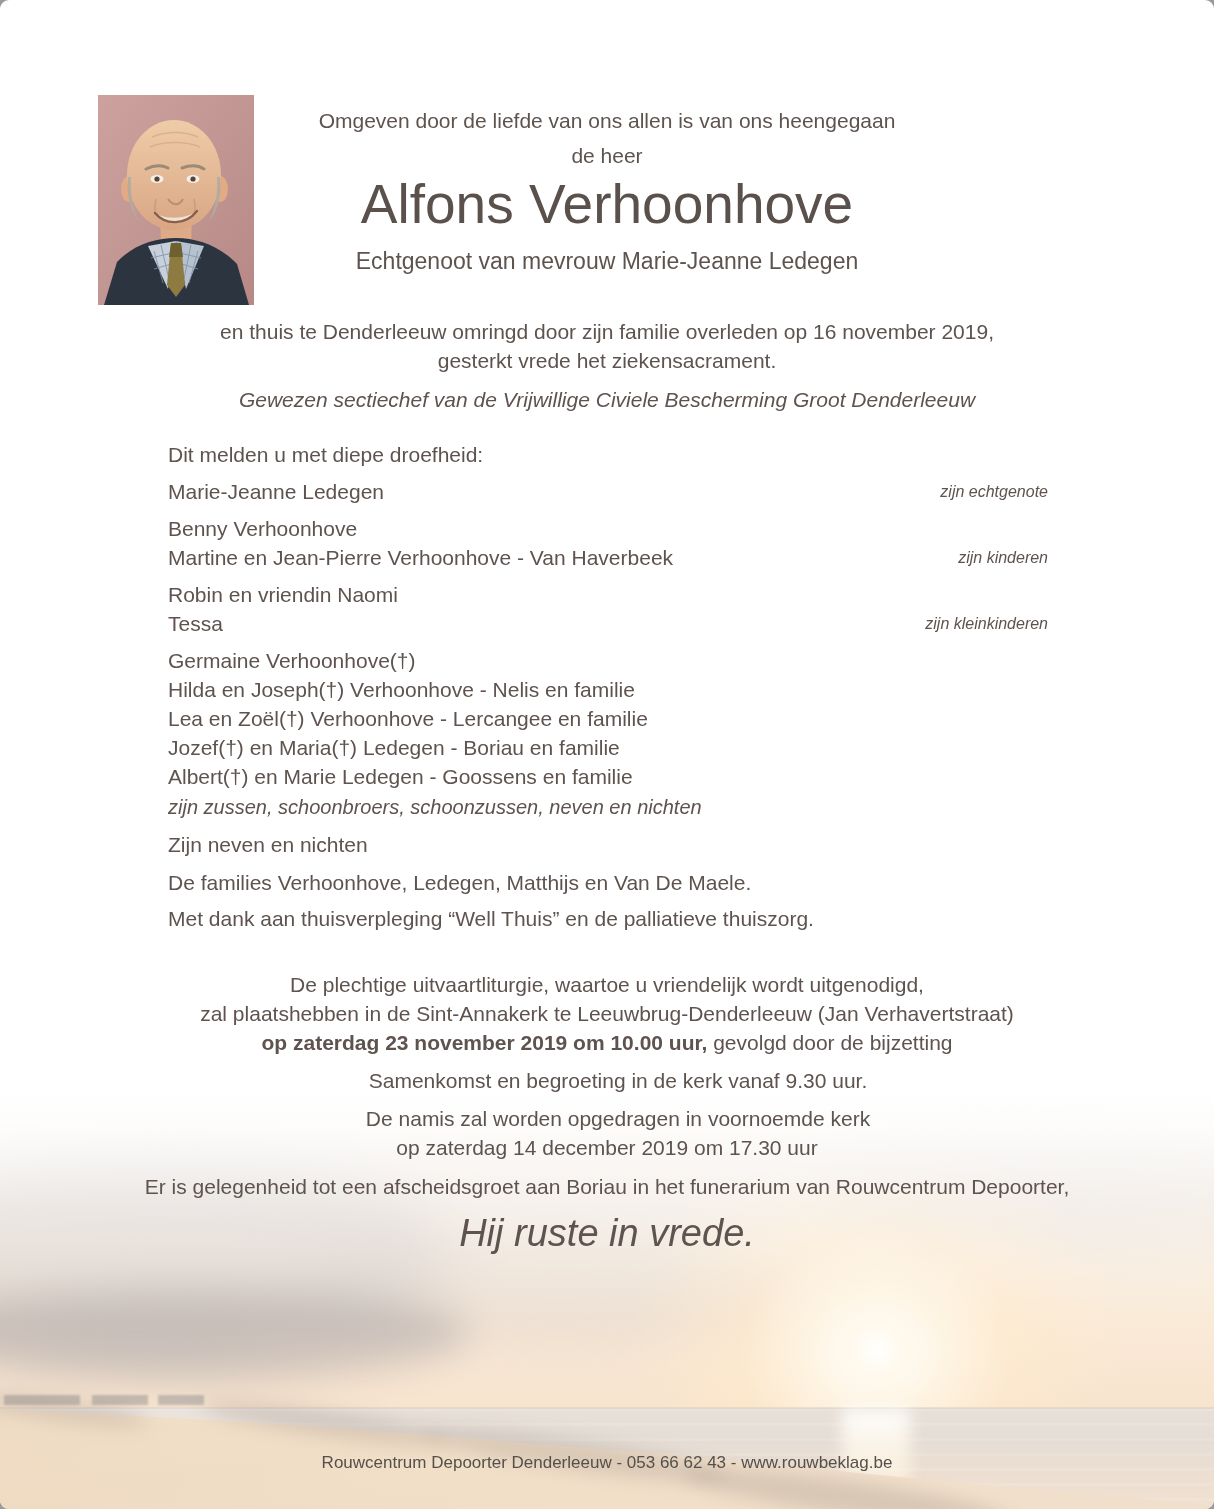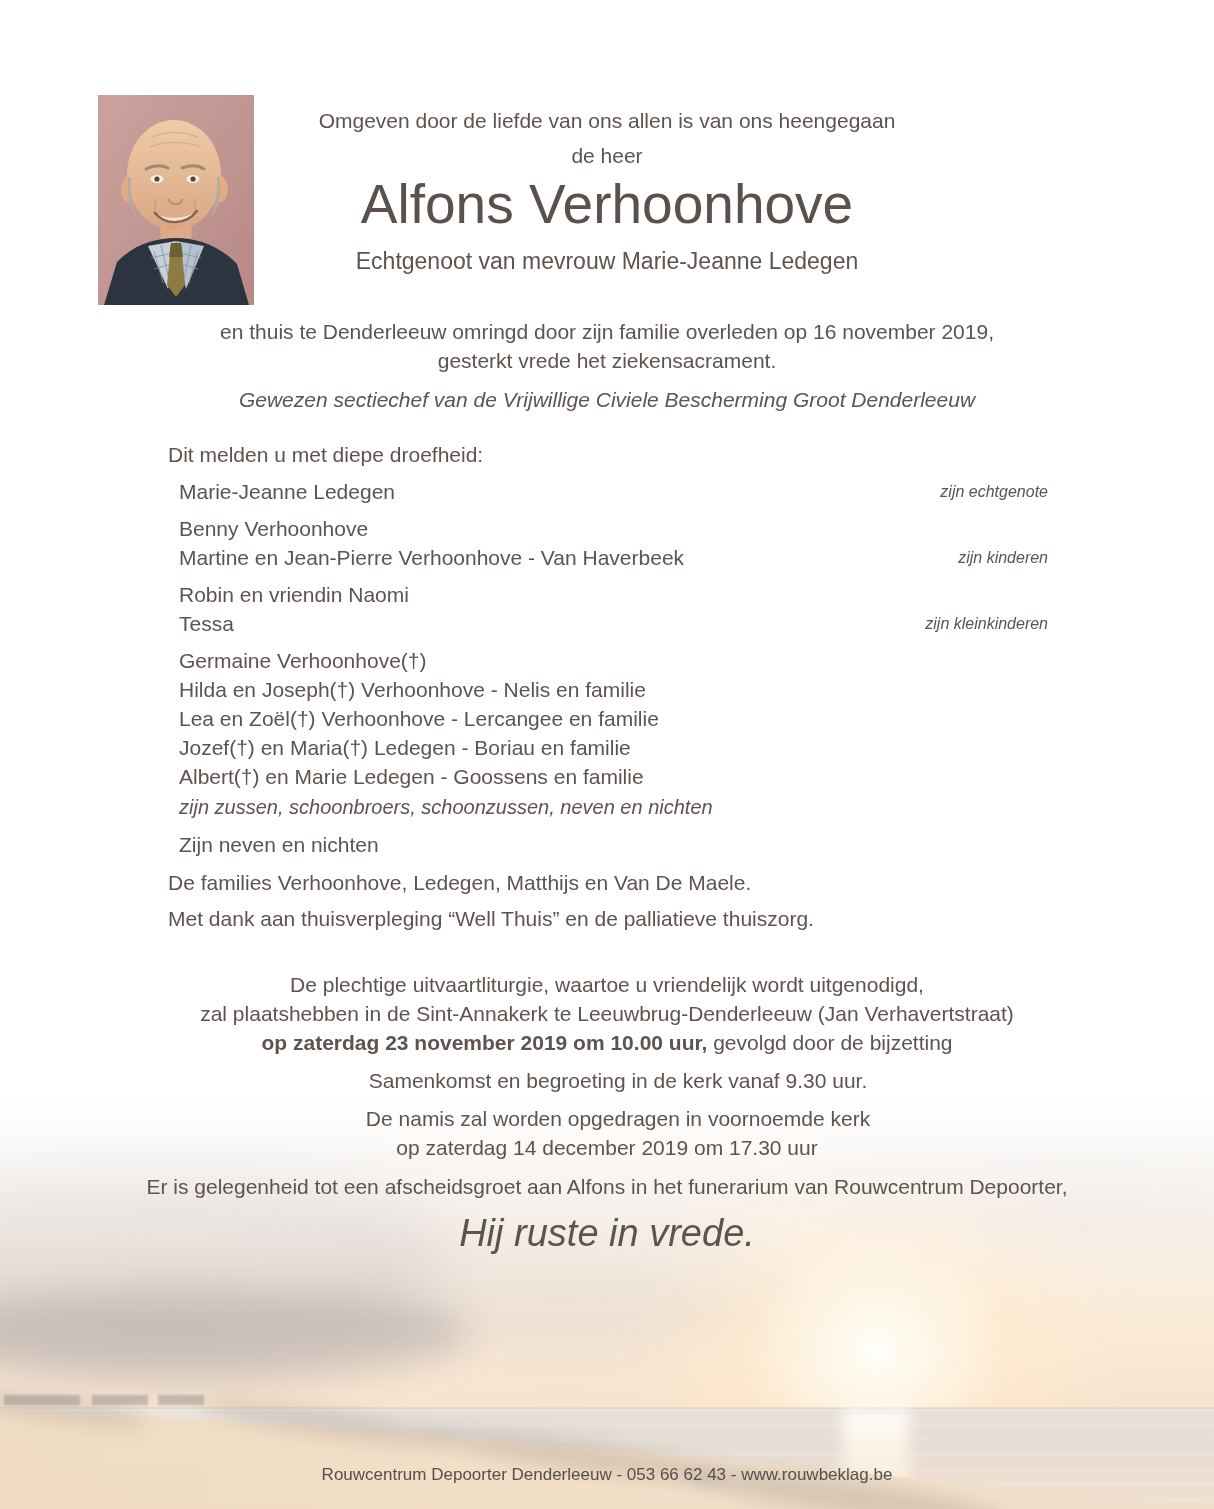--- a/index.html
+++ b/index.html
@@ -4,20 +4,21 @@
 <style>
   html,body{margin:0;padding:0;background:#9a9a9a;}
   .sheet{
     position:relative;
     width:1214px;height:1509px;
     margin:0 auto;
     background:#ffffff;
     overflow:hidden;
     font-family:"Liberation Sans","DejaVu Sans",sans-serif;
     color:#5e534e;
+    border-radius:9px;
   }
   
   .scene{position:absolute;left:0;right:0;bottom:0;height:419px;overflow:hidden;}
   .scene *{position:absolute;}
   .sky{left:0;right:0;top:0;height:318px;
        background:linear-gradient(180deg,#f0eae3 0%,#f6e6d2 40%,#f8e2c8 70%,#f5dabd 100%);}
   .cloud{border-radius:50%;}
   .cloud-band{left:-60px;right:-60px;top:30px;height:110px;background:#c8c0c1;opacity:.28;filter:blur(26px);}
   .cloud-left-big{left:-150px;top:55px;width:600px;height:210px;background:#a49c9f;opacity:.42;filter:blur(30px);}
   .cloud-left-dark{left:-90px;top:195px;width:560px;height:95px;background:#80777a;opacity:.45;filter:blur(18px);}
@@ -56,33 +57,33 @@
   .h-intro{top:106px;}
   .h-salutation{top:141px;}
   .h-name{top:168px;font-size:55px;line-height:72px;color:#5a504c;font-weight:400;}
   .h-spouse{top:247px;font-size:23px;}
   .h-birth{top:288px;}
   .h-death{top:317px;}
   .h-sacrament{top:346px;}
   .h-honor{top:385px;font-style:italic;}
   .announce{position:absolute;left:168px;width:880px;top:440px;font-size:21px;line-height:29px;z-index:2;}
   .announce p{margin:0;}
-  .fam-group{position:relative;margin-top:8px;margin-left:11px;}
+  .fam-group{position:relative;margin-top:8px;}
   .fam-role{position:absolute;right:0;bottom:0;font-size:16px;line-height:29px;font-style:italic;}
   .fam-role-line{font-size:20px;font-style:italic;margin-top:2px !important;}
   .families-line{margin-top:9px !important;}
   .thanks-line{margin-top:7px !important;}
   .ceremony{position:absolute;left:0;right:0;top:970px;text-align:center;font-size:21px;line-height:29px;z-index:2;}
   .ceremony p{margin:0;}
   .gap9{margin-top:9px !important;padding-left:22px;}
   .gap10{margin-top:10px !important;}
   .rip{margin-top:12px !important;font-size:38px;line-height:40px;font-style:italic;}
   b,.bold{font-weight:700;}
   .footer{position:absolute;left:0;right:0;top:1452px;text-align:center;
-          font-size:17px;line-height:22px;color:#55504b;z-index:2;margin:12px;}
+          font-size:17px;line-height:22px;color:#55504b;z-index:2;margin:0;}
 </style>
 </head>
 <body>
 
 <div class="sheet">
 
   <div class="scene">
     <div class="sky"></div>
     <div class="cloud cloud-band"></div>
     <div class="cloud cloud-left-big"></div>
@@ -204,19 +205,19 @@
     <p class="thanks-line">Met dank aan thuisverpleging “Well Thuis” en de palliatieve thuiszorg.</p>
   </div>
 
   <div class="ceremony">
     <p>De plechtige uitvaartliturgie, waartoe u vriendelijk wordt uitgenodigd,</p>
     <p>zal plaatshebben in de Sint-Annakerk te Leeuwbrug-Denderleeuw (Jan Verhavertstraat)</p>
     <p><b>op zaterdag 23 november 2019 om 10.00 uur,</b><span> gevolgd door de bijzetting</span></p>
     <p class="gap9">Samenkomst en begroeting in de kerk vanaf 9.30 uur.</p>
     <p class="gap9">De namis zal worden opgedragen in voornoemde kerk</p>
     <p>op zaterdag 14 december 2019 om 17.30 uur</p>
-    <p class="gap10">Er is gelegenheid tot een afscheidsgroet aan Alfons in het funerarium van Rouwcentrum Depoorter,</p>
+    <p class="gap10">Er is gelegenheid tot een afscheidsgroet aan Boriau in het funerarium van Rouwcentrum Depoorter,</p>
     <p class="rip">Hij ruste in vrede.</p>
   </div>
 
   <p class="footer">Rouwcentrum Depoorter Denderleeuw - 053 66 62 43 - www.rouwbeklag.be</p>
 
 </div>
 
 </body></html>

